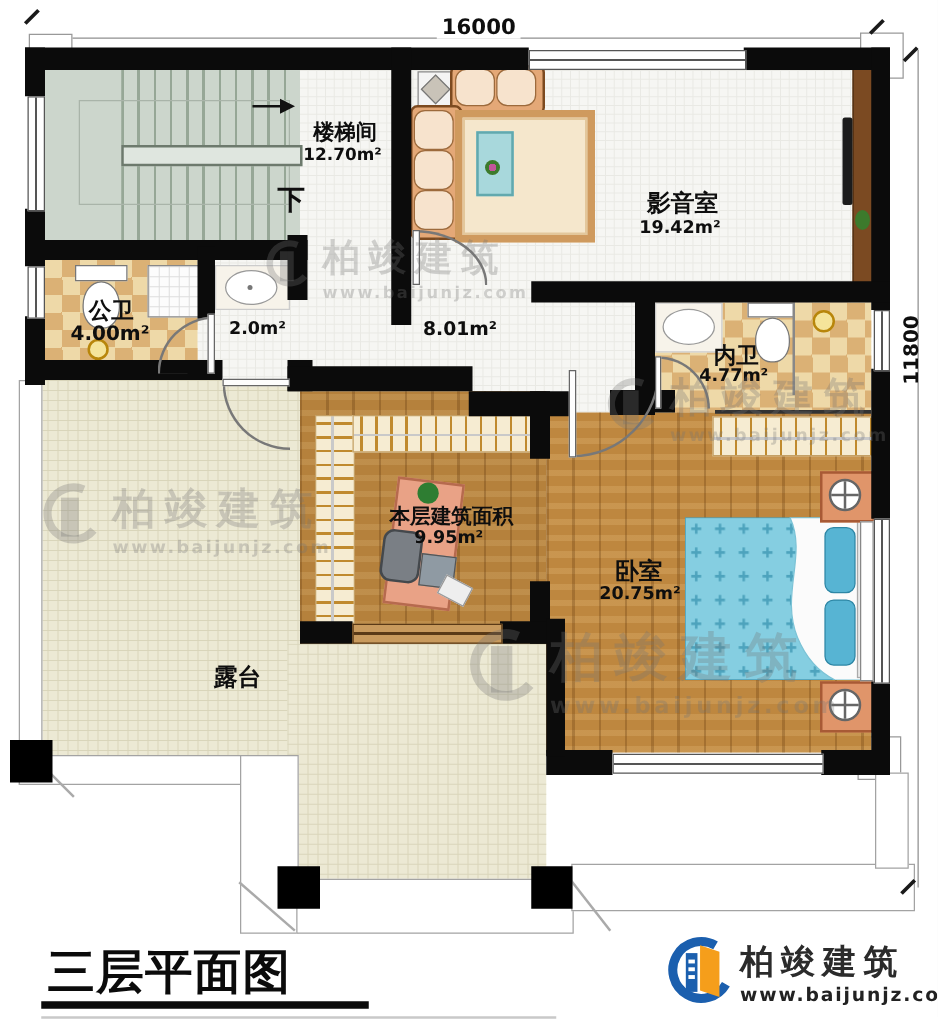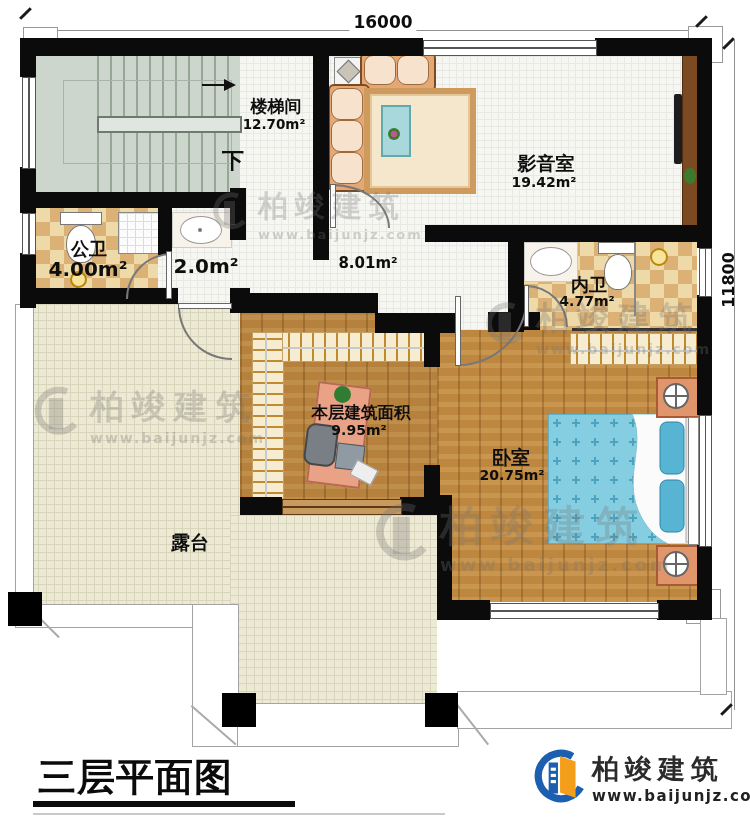--- a/index.html
+++ b/index.html
@@ -224,22 +224,22 @@
   <div class="panel" style="left:455px;top:296px;width:4px;height:68px;"></div>
   <div class="arc tr" style="left:526px;top:285px;width:40px;height:40px;"></div>
   <div class="panel" style="left:524px;top:285px;width:3px;height:40px;"></div>
 
   <div class="lbl" style="left:276px;top:98px;font-size:17px;">楼梯间</div>
   <div class="lbl" style="left:274px;top:118px;font-size:13.5px;">12.70m²</div>
   <div class="lbl" style="left:233px;top:150px;font-size:22px;">下</div>
   <div class="lbl" style="left:546px;top:154px;font-size:19px;">影音室</div>
   <div class="lbl" style="left:544px;top:175px;font-size:14px;">19.42m²</div>
   <div class="lbl" style="left:89px;top:240px;font-size:18px;">公卫</div>
-  <div class="lbl" style="left:88px;top:259px;font-size:20px;">4.00m²</div>
-  <div class="lbl" style="left:206px;top:256px;font-size:20px;">2.0m²</div>
+  <div class="lbl" style="left:88px;top:259px;font-size:16px;">4.00m²</div>
+  <div class="lbl" style="left:206px;top:256px;font-size:14px;">2.0m²</div>
   <div class="lbl" style="left:368px;top:256px;font-size:15px;">8.01m²</div>
   <div class="lbl" style="left:589px;top:276px;font-size:18px;">内卫</div>
   <div class="lbl" style="left:587px;top:294px;font-size:14px;">4.77m²</div>
   <div class="lbl" style="left:361px;top:405px;font-size:16.5px;">本层建筑面积</div>
   <div class="lbl" style="left:359px;top:423px;font-size:14px;">9.95m²</div>
   <div class="lbl" style="left:511px;top:448px;font-size:19px;">卧室</div>
   <div class="lbl" style="left:512px;top:468px;font-size:14px;">20.75m²</div>
   <div class="lbl" style="left:190px;top:533px;font-size:19px;">露台</div>
 
   <div class="wm" style="left:208px;top:186px;">

